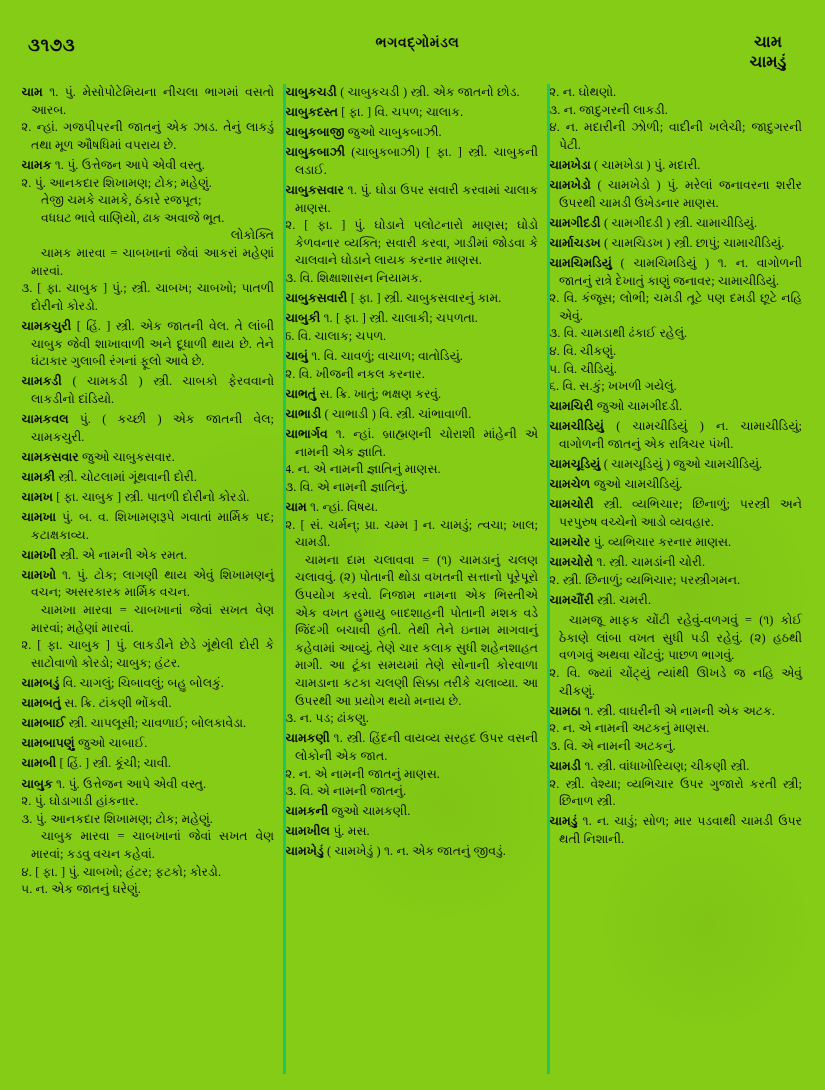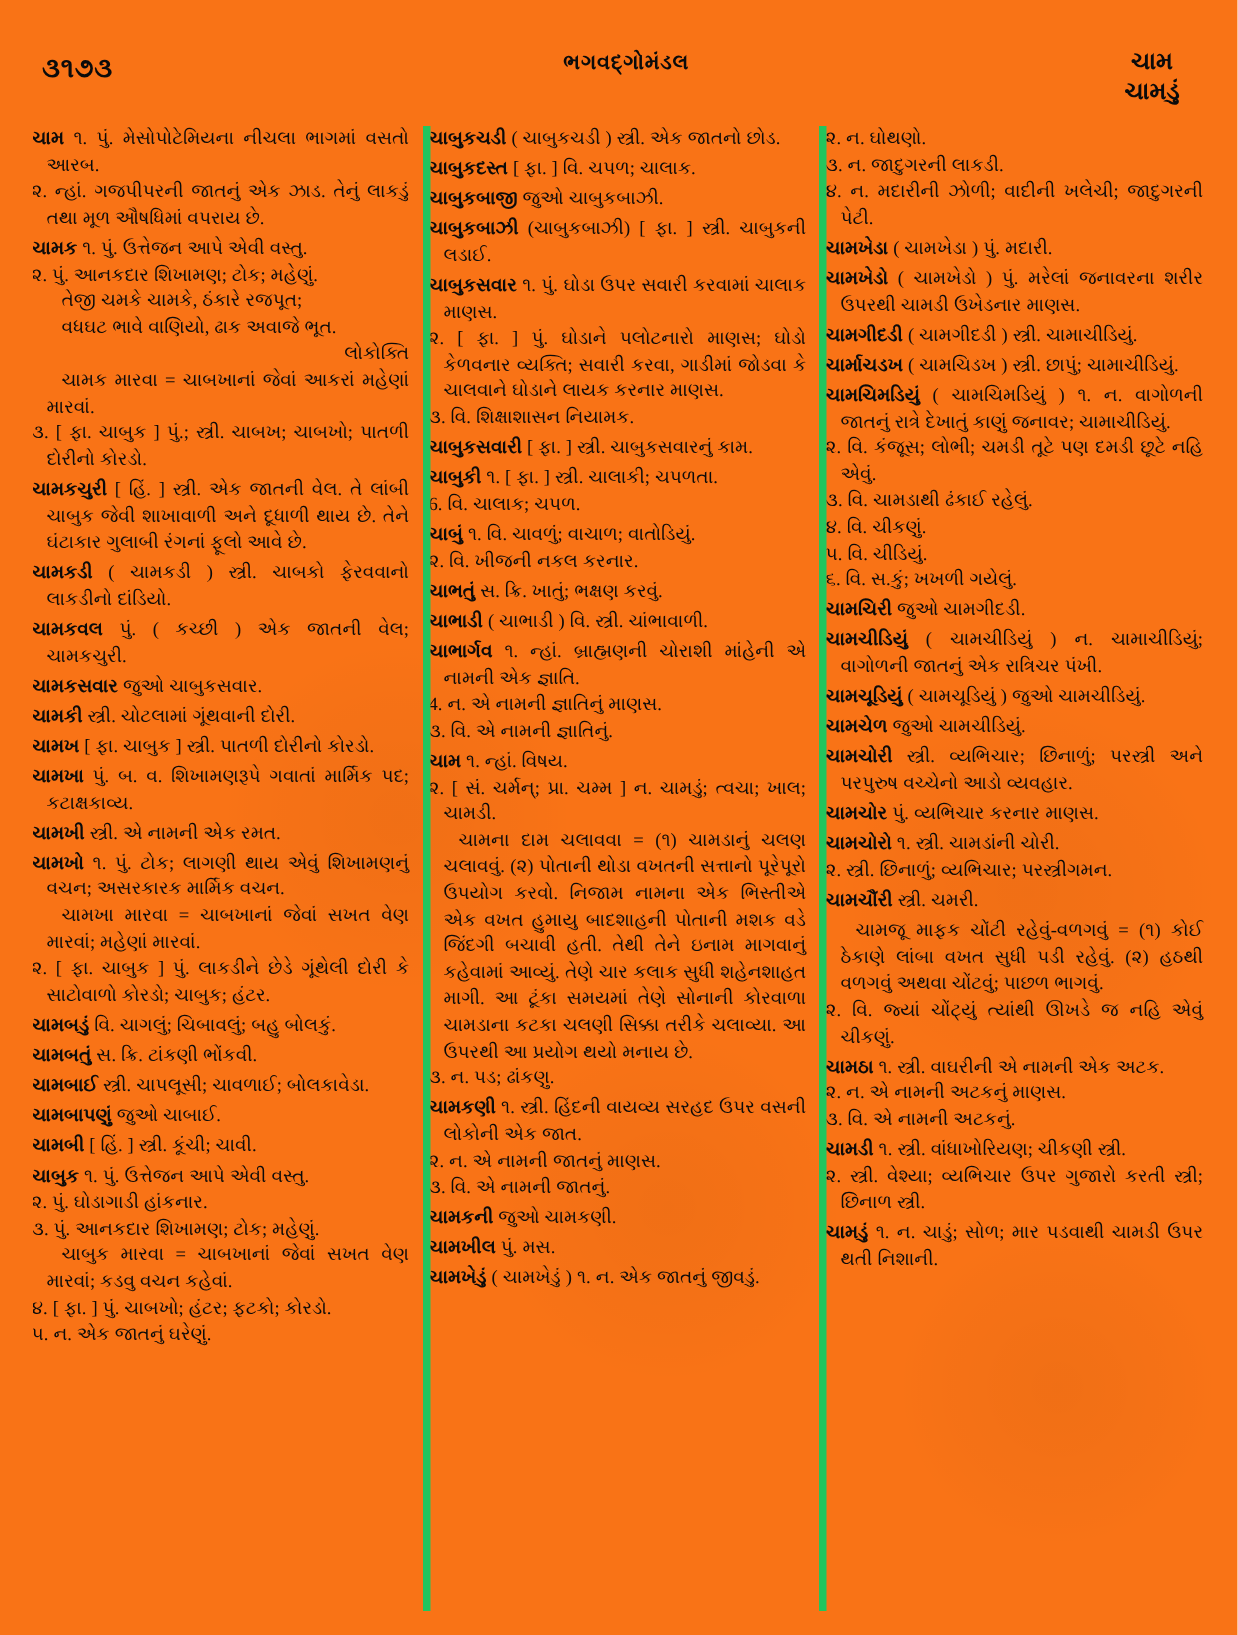--- a/index.html
+++ b/index.html
@@ -6,21 +6,21 @@
   html, body {
     margin: 0;
     padding: 0;
     background: #ffffff;
   }
   .page {
     position: relative;
     width: 825px;
     height: 1090px;
     margin: 0 auto;
-    background: #f97316;
+    background: #84cc16;
     box-sizing: border-box;
     font-family: "Liberation Serif", "DejaVu Serif", serif;
     color: #0b0b0b;
     overflow: hidden;
   }
   
   .scan-blob {
     position: absolute;
     border-radius: 50%;
     background: radial-gradient(circle, rgba(0,0,0,0.035) 0%, rgba(0,0,0,0.012) 55%, rgba(0,0,0,0) 72%);
@@ -79,21 +79,21 @@
     display: flex;
     align-items: stretch;
   }
   .col {
     flex: 1 1 0;
     padding: 0 9px;
     box-sizing: border-box;
     overflow: hidden;
   }
   .col.rule-right {
-    border-right: 5px solid #22c55e;
+    border-right: 3px solid #22c55e;
   }
   .col-inner {
     font-size: 12.4px;
     line-height: 1.42;
     text-align: justify;
     text-justify: inter-word;
     word-spacing: 0.02em;
   }
 
   

